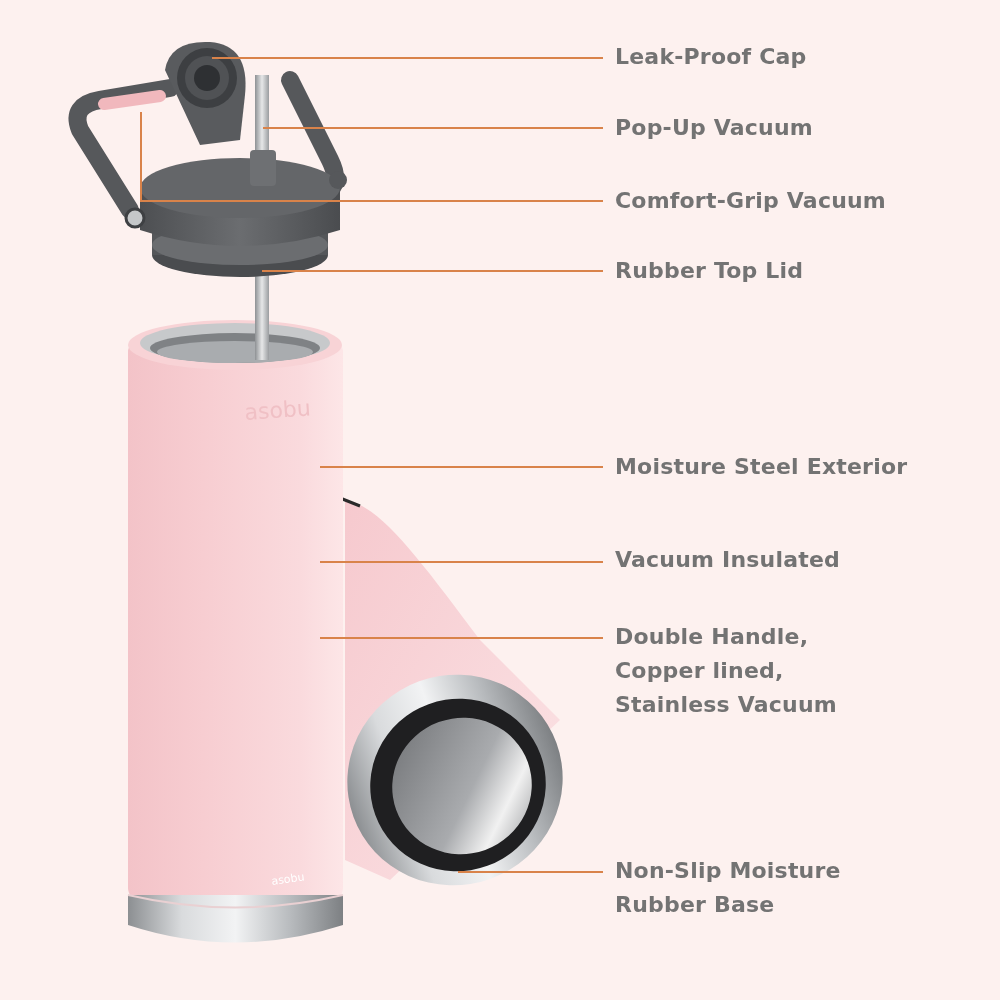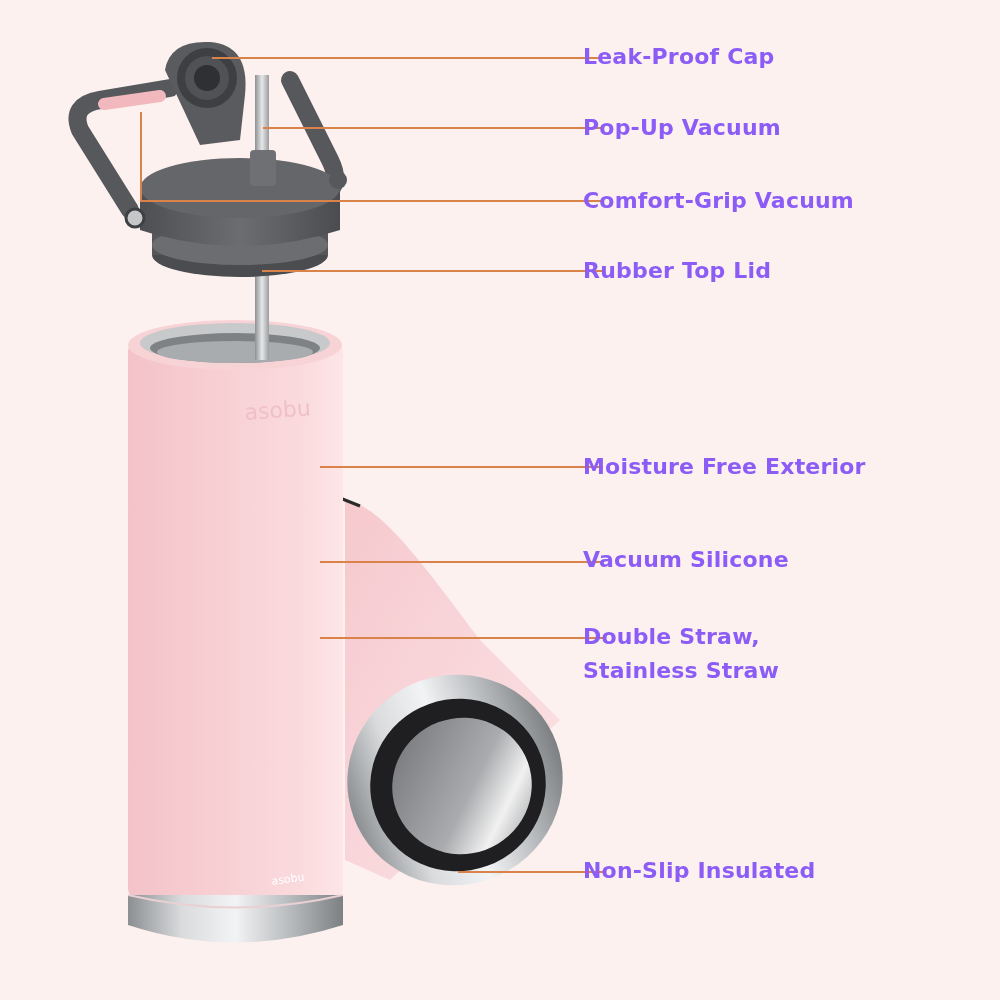--- a/index.html
+++ b/index.html
@@ -3,22 +3,22 @@
 <meta charset="utf-8">
 <style>
   html, body { margin:0; padding:0; }
   body {
     width:1000px; height:1000px; position:relative; overflow:hidden;
     background:#fdf1ef;
     font-family:"DejaVu Sans", "Liberation Sans", sans-serif;
   }
   .art { position:absolute; left:0; top:0; width:1000px; height:1000px; }
   .label {
-    position:absolute; left:583px;
-    color:#8b5cf6; font-weight:bold; font-size:22px; line-height:34px;
+    position:absolute; left:615px;
+    color:#737373; font-weight:bold; font-size:22px; line-height:34px;
     letter-spacing:0.2px; white-space:nowrap;
     font-family:"DejaVu Sans", sans-serif;
   }
   .label span { display:block; }
 </style>
 </head>
 <body>
 
 <svg class="art" viewBox="0 0 1000 1000" xmlns="http://www.w3.org/2000/svg">
   <defs>
@@ -125,24 +125,26 @@
 <div class="label" style="top:111px">
   <span>Pop-Up Vacuum</span>
 </div>
 <div class="label" style="top:184px">
   <span>Comfort-Grip Vacuum</span>
 </div>
 <div class="label" style="top:254px">
   <span>Rubber Top Lid</span>
 </div>
 <div class="label" style="top:450px">
-  <span>Moisture Free Exterior</span>
+  <span>Moisture Steel Exterior</span>
 </div>
 <div class="label" style="top:543px">
-  <span>Vacuum Silicone</span>
+  <span>Vacuum Insulated</span>
 </div>
 <div class="label" style="top:620px">
-  <span>Double Straw,</span>
-  <span>Stainless Straw</span>
+  <span>Double Handle,</span>
+  <span>Copper lined,</span>
+  <span>Stainless Vacuum</span>
 </div>
 <div class="label" style="top:854px">
-  <span>Non-Slip Insulated</span>
+  <span>Non-Slip Moisture</span>
+  <span>Rubber Base</span>
 </div>
 
 </body></html>

